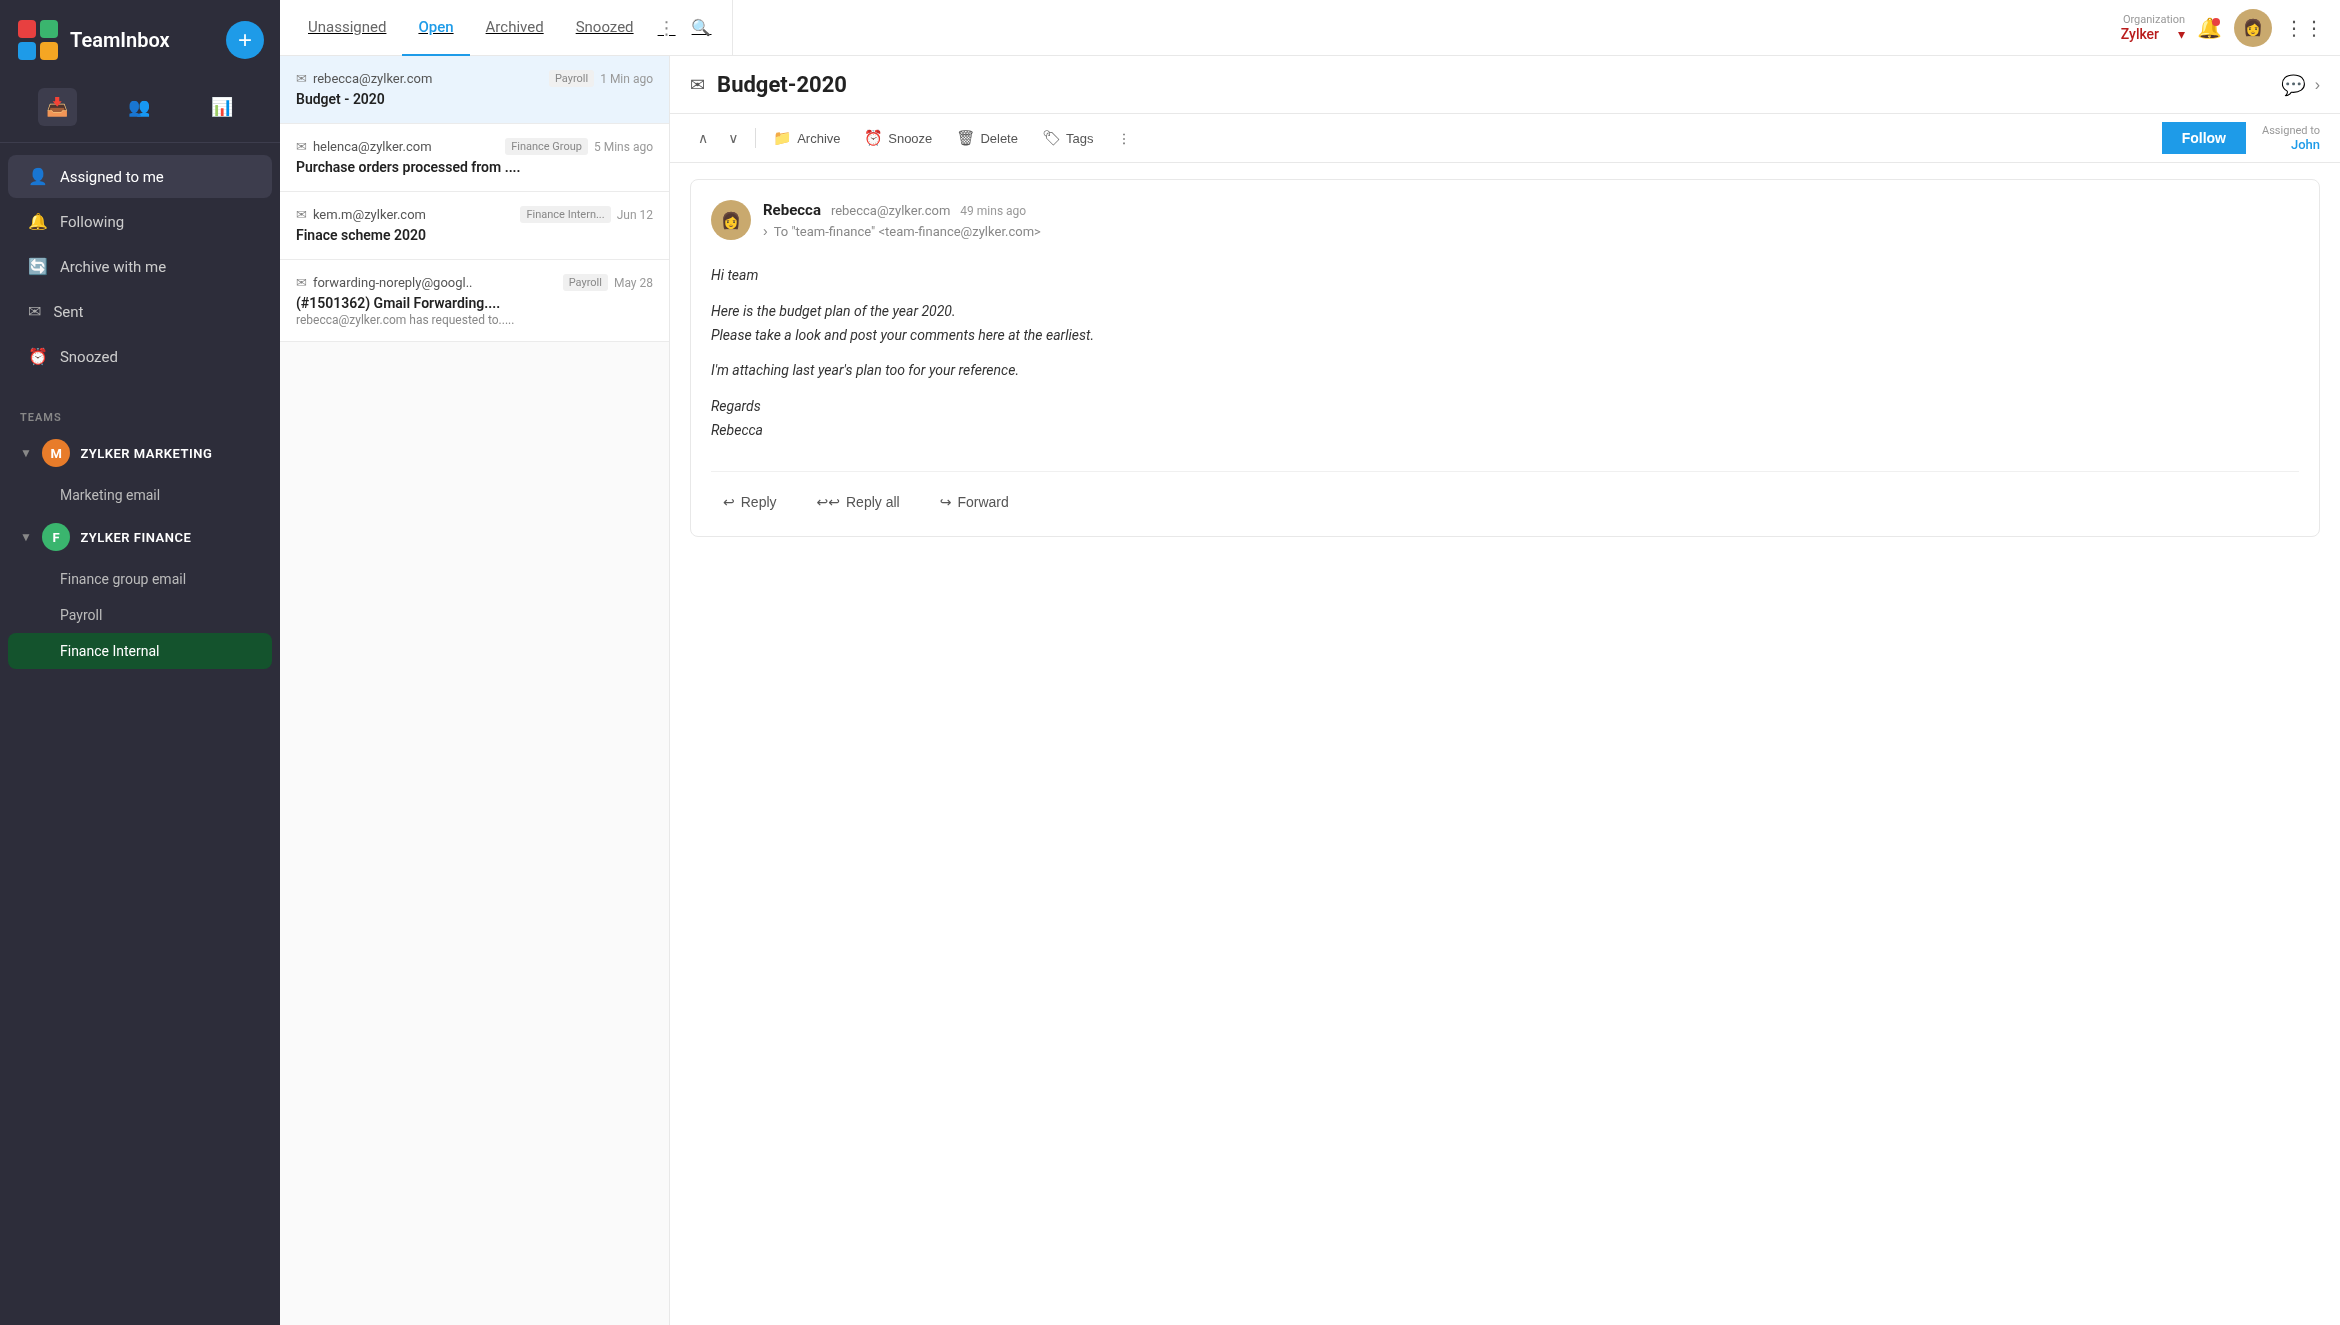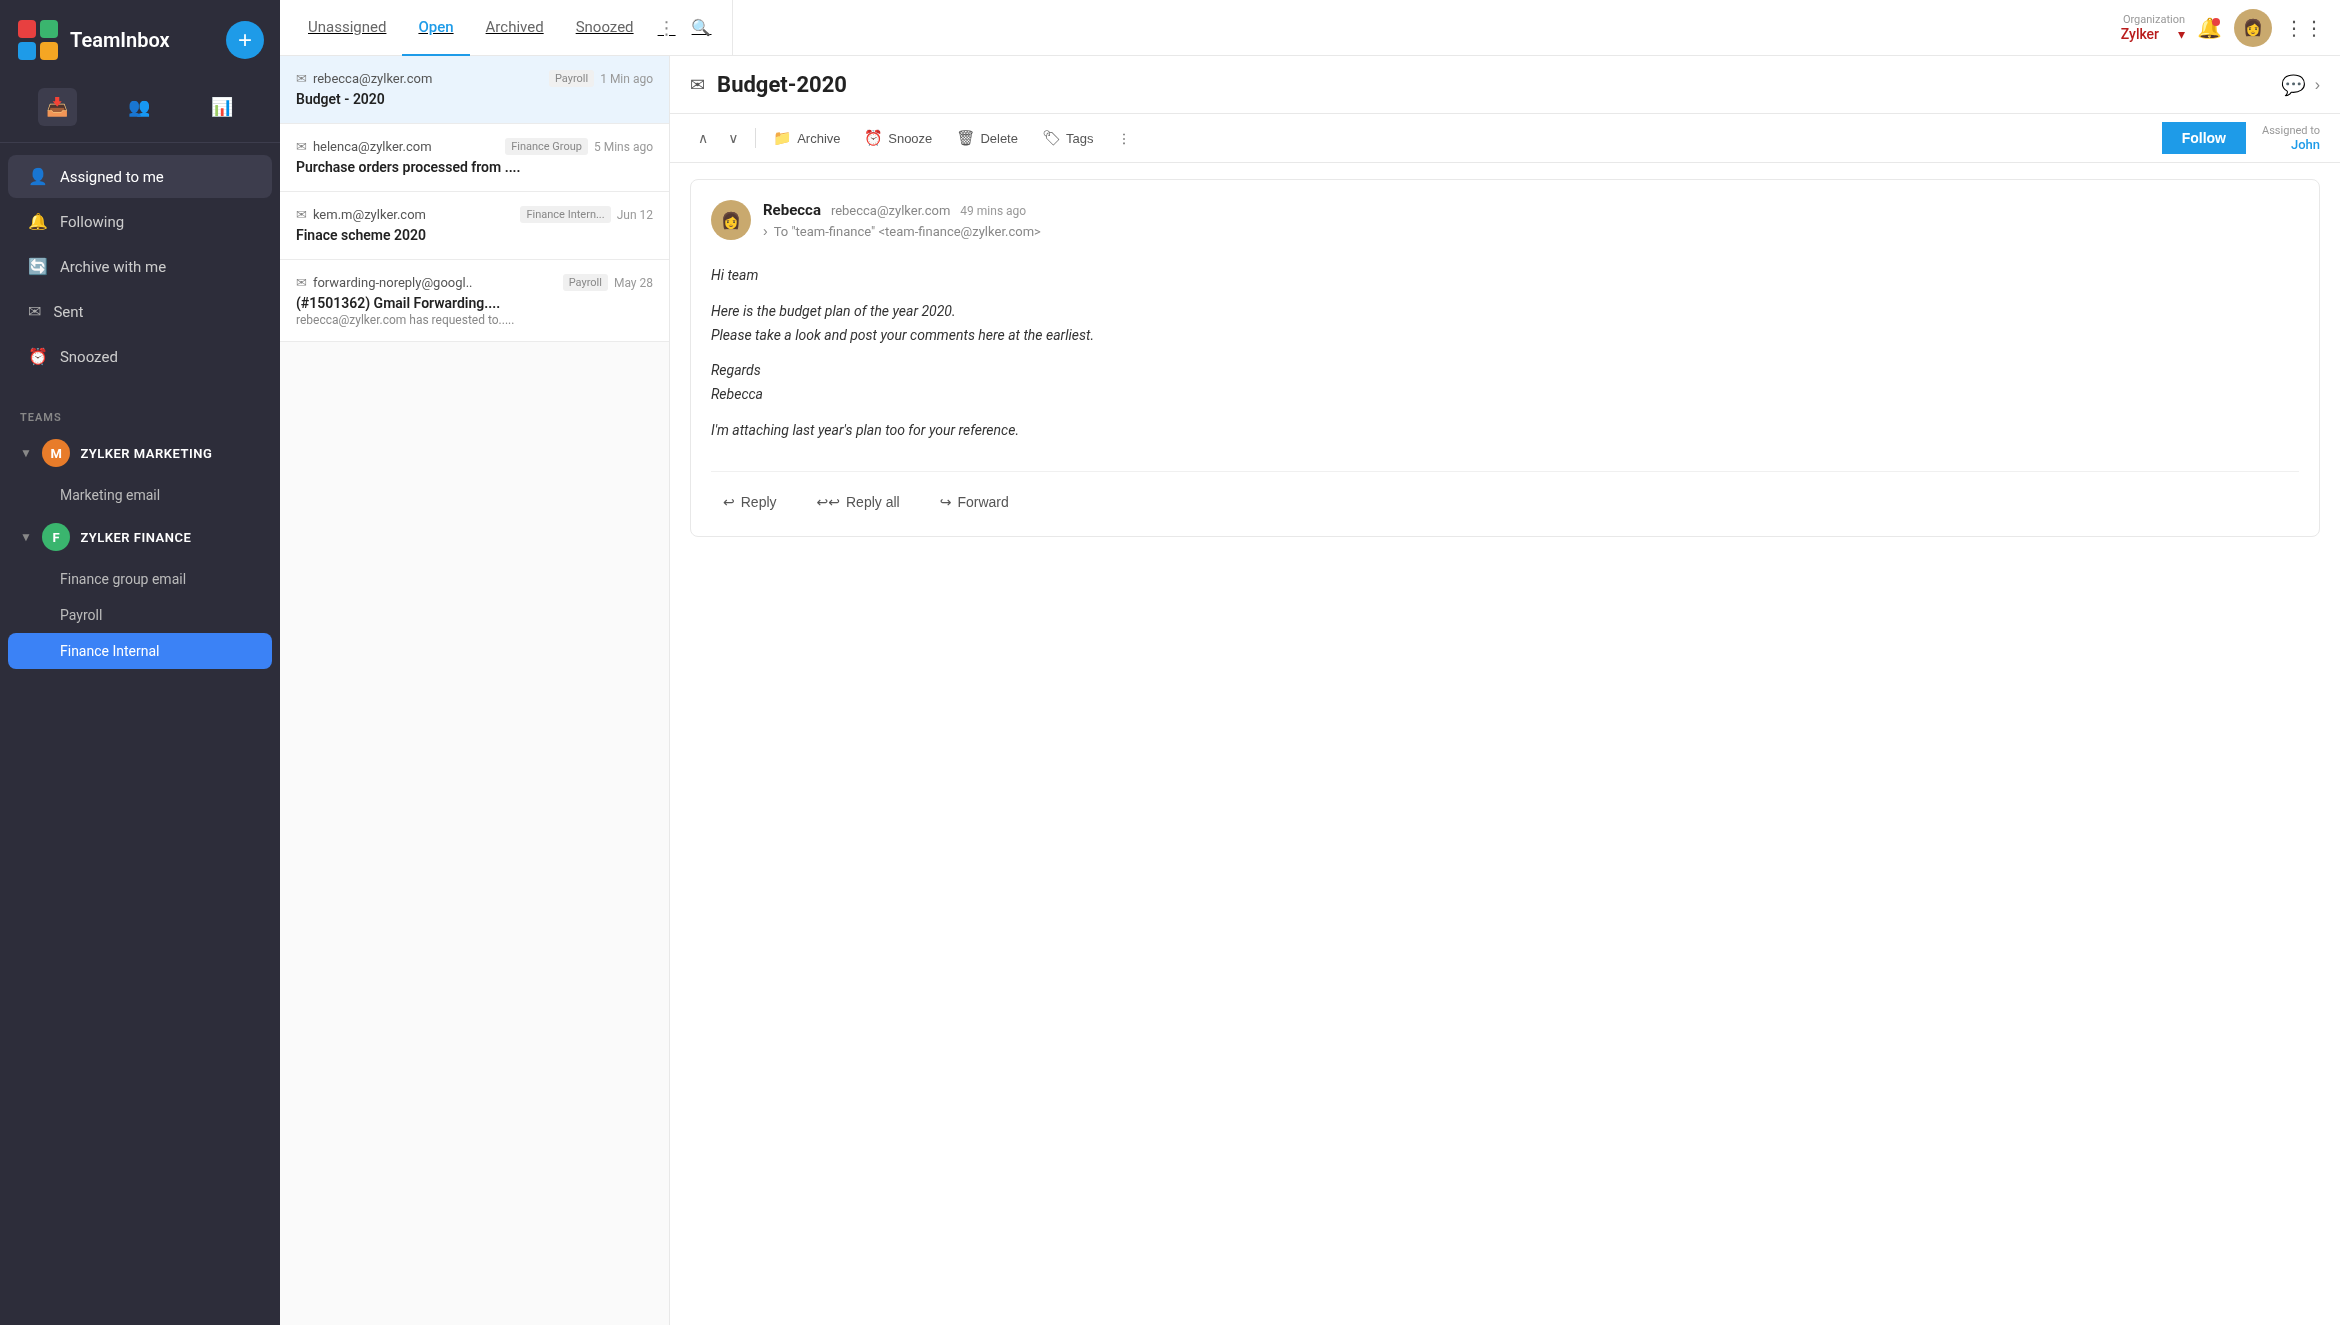--- a/index.html
+++ b/index.html
@@ -115,21 +115,21 @@
     }
     .team-avatar.orange { background: #e87c2a; }
     .team-avatar.green { background: #3ab56e; }
     .team-chevron { font-size: 12px; color: #888; }
     .team-submenu .sub-item {
       padding: 10px 20px 10px 60px;
       color: #bbb;
       font-size: 14px;
       cursor: pointer;
     }
-    .team-submenu .sub-item.active { color: #fff; background: #3b82f6; border-radius: 8px; margin: 0 8px; padding: 10px 12px 10px 52px; }
+    .team-submenu .sub-item.active { color: #fff; background: #14532d; border-radius: 8px; margin: 0 8px; padding: 10px 12px 10px 52px; }
 
     
     .main-content {
       flex: 1;
       display: flex;
       flex-direction: column;
       background: #fff;
       overflow: hidden;
     }
     .tab-item {
@@ -520,22 +520,22 @@
               <div class="recipient-row">
                 <button class="expand-recipients">›</button>
                 <span class="recipient-text">To "team-finance" &lt;team-finance@zylker.com&gt;</span>
               </div>
             </div>
           </div>
 
           <div class="message-body">
             <p>Hi team</p>
             <p>Here is the budget plan of the year 2020.<br>Please take a look and post your comments here at the earliest.</p>
+            <p>I'm attaching last year's plan too for your reference.</p>
             <p>Regards<br>Rebecca</p>
-            <p>I'm attaching last year's plan too for your reference.</p>
           </div>
 
           <div class="message-actions">
             <button class="message-action-btn">
               <span>↩</span>
               <span>Reply</span>
             </button>
             <button class="message-action-btn">
               <span>↩↩</span>
               <span>Reply all</span>

